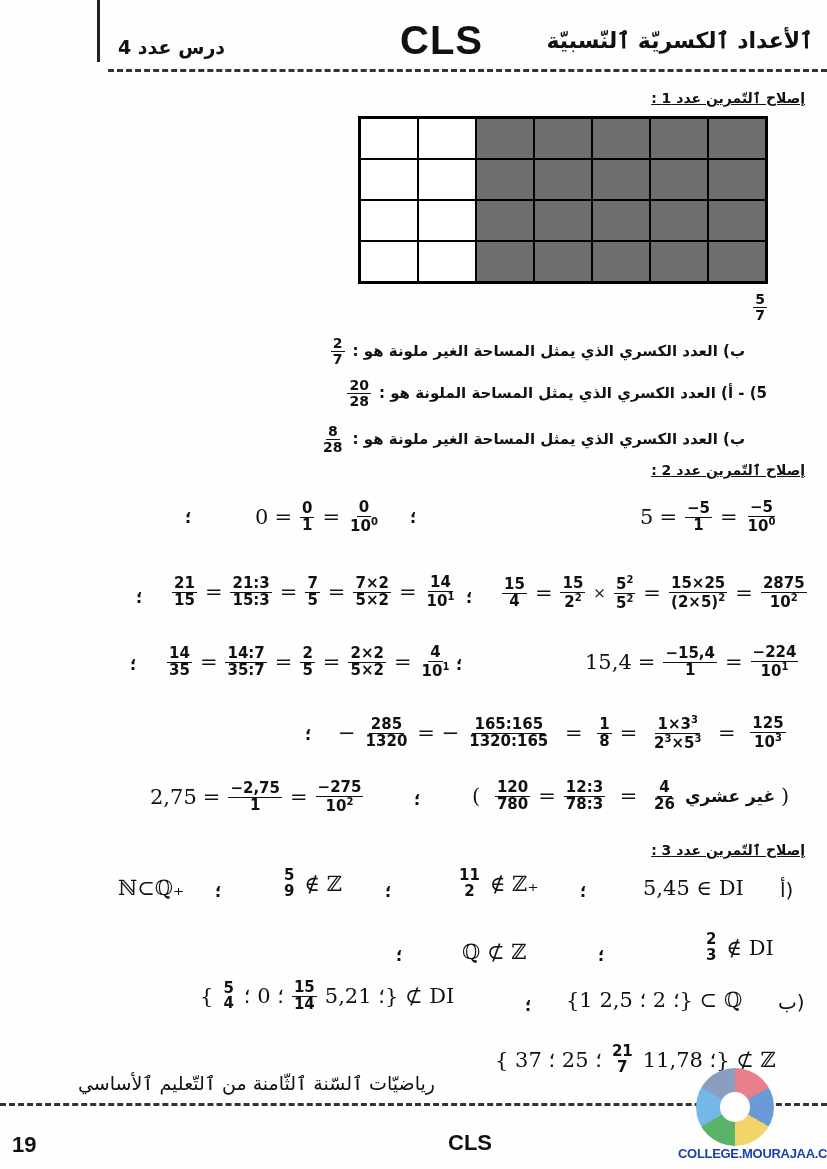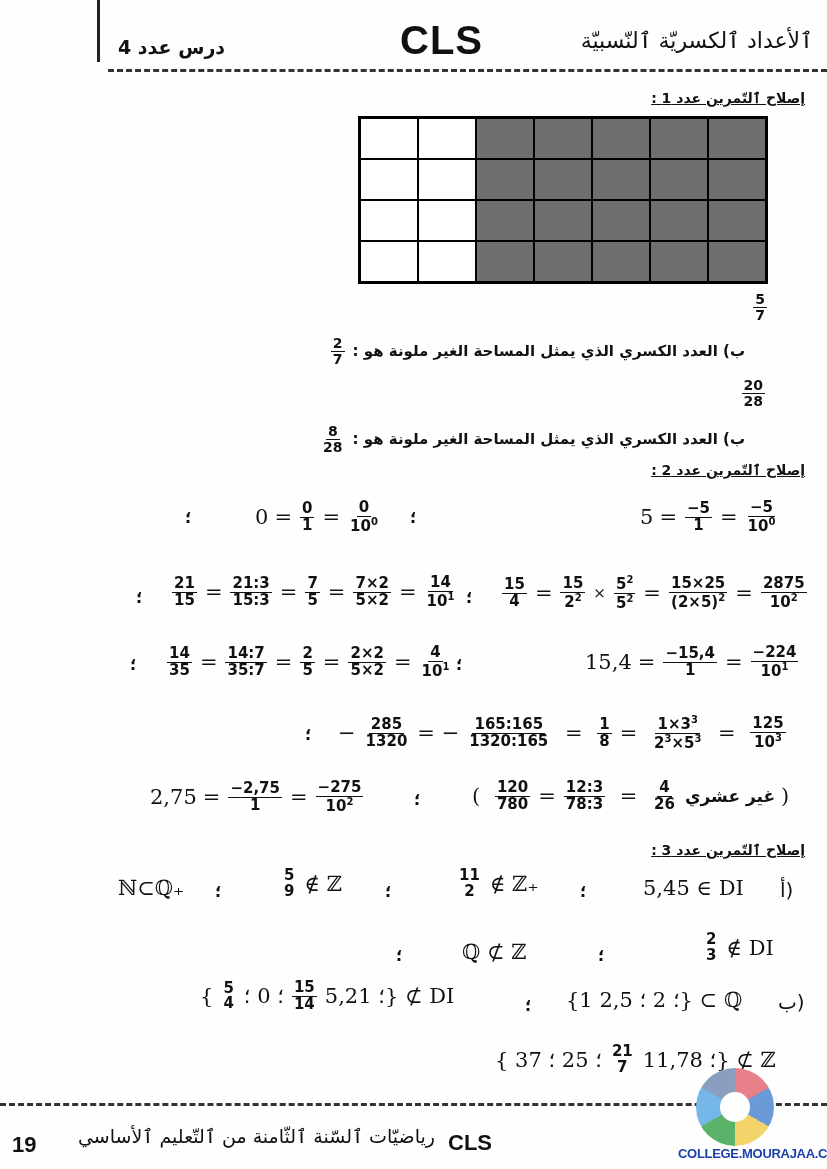--- a/index.html
+++ b/index.html
@@ -1,40 +1,40 @@
 <!DOCTYPE html>
 <html><head>
 <meta charset="utf-8">
 <style>
   html, body { margin:0; padding:0; }
   body { width:827px; height:1169px; background:#fefefe; position:relative; overflow:hidden; font-family:"DejaVu Sans", sans-serif; color:#111; }
   .abs { position:absolute; }
   .ar { direction:rtl; font-family:"DejaVu Sans", sans-serif; font-weight:bold; }
   .leftbar { left:97px; top:0; width:3px; height:62px; background:#222; }
-  .hdr-title { right:14px; top:28px; font-size:22px; font-weight:normal; }
+  .hdr-title { right:14px; top:28px; font-size:22px; font-weight:bold; }
   .hdr-cls { left:400px; top:18px; font-family:"Liberation Sans", sans-serif; font-size:40px; font-weight:900; letter-spacing:1px; }
   .hdr-lesson { left:118px; top:36px; font-size:19px; font-weight:bold; }
   .dash-top { left:108px; top:69px; width:719px; height:0; border-top:3px dashed #333; }
   .dash-bot { left:0; top:1103px; width:827px; height:0; border-top:3px dashed #333; }
   .section-title { font-size:14px; font-weight:bold; text-decoration:underline; direction:rtl; }
   .grid { left:358px; top:116px; width:410px; height:168px; display:grid; grid-template-columns:repeat(7,1fr); grid-template-rows:repeat(4,1fr); border:2px solid #000; box-sizing:border-box; }
   .cell { border:1px solid #000; box-sizing:border-box; }
   .cell.shaded { background:#6e6e6e; }
   .cell.white { background:#fff; }
   .q-line { direction:rtl; font-size:15px; font-weight:bold; white-space:nowrap; display:flex; align-items:center; gap:6px; }
   .frac { display:inline-flex; flex-direction:column; align-items:center; vertical-align:middle; line-height:1.05; margin:0 2px; }
   .frac .n { border-bottom:1.6px solid #111; padding:0 2px; }
   .frac .d { padding:0 2px; }
   .bfrac { font-weight:bold; font-size:14px; }
   .math { font-family:"DejaVu Serif", serif; font-size:21px; white-space:nowrap; display:flex; align-items:center; gap:6px; direction:ltr; }
   .math .frac { font-family:"DejaVu Sans", sans-serif; font-size:15px; font-weight:bold; }
   .sep { font-size:16px; font-weight:bold; }
   sup { font-size:10px; }
   .footer-cls { left:448px; top:1130px; font-family:"Liberation Sans", sans-serif; font-weight:900; font-size:22px; }
-  .footer-text { left:78px; top:1125px; font-size:19px; direction:rtl; }
+  .footer-text { left:78px; top:1072px; font-size:19px; direction:rtl; }
   .footer-page { left:12px; top:1132px; font-size:22px; font-weight:900; font-family:"Liberation Sans", sans-serif; }
   .site { left:678px; top:1146px; font-family:"Liberation Sans", sans-serif; font-size:13px; font-weight:900; color:#1a3fa8; letter-spacing:-0.3px; }
   .logo { left:696px; top:1068px; width:78px; height:78px; border-radius:50%; background:conic-gradient(#e8808a 0 60deg,#6a9bd8 60deg 120deg,#f3d46a 120deg 180deg,#5bb36a 180deg 240deg,#75b7e6 240deg 300deg,#8a9fbf 300deg 360deg); }
   .logo-hole { left:720px; top:1092px; width:30px; height:30px; border-radius:50%; background:#fff; }
 </style>
 </head>
 <body>
 
 <div class="abs leftbar"></div>
 <div class="abs ar hdr-title">ٱلأعداد ٱلكسريّة ٱلنّسبيّة</div>
@@ -82,20 +82,21 @@
     </span>
 </div>
 <div class="abs q-line" style="right:82px; top:336px;">
   <span>ب) العدد الكسري الذي يمثل المساحة الغير ملونة هو :</span>
   <span class="frac bfrac">
       <span class="n">2</span>
       <span class="d">7</span>
     </span>
 </div>
 <div class="abs q-line" style="right:60px; top:378px;">
+  <span>5) - أ) العدد الكسري الذي يمثل المساحة الملونة هو :</span>
   <span class="frac bfrac">
       <span class="n">20</span>
       <span class="d">28</span>
     </span>
 </div>
 <div class="abs q-line" style="right:82px; top:424px;">
   <span>ب) العدد الكسري الذي يمثل المساحة الغير ملونة هو :</span>
   <span class="frac bfrac">
       <span class="n">8</span>
       <span class="d">28</span>

